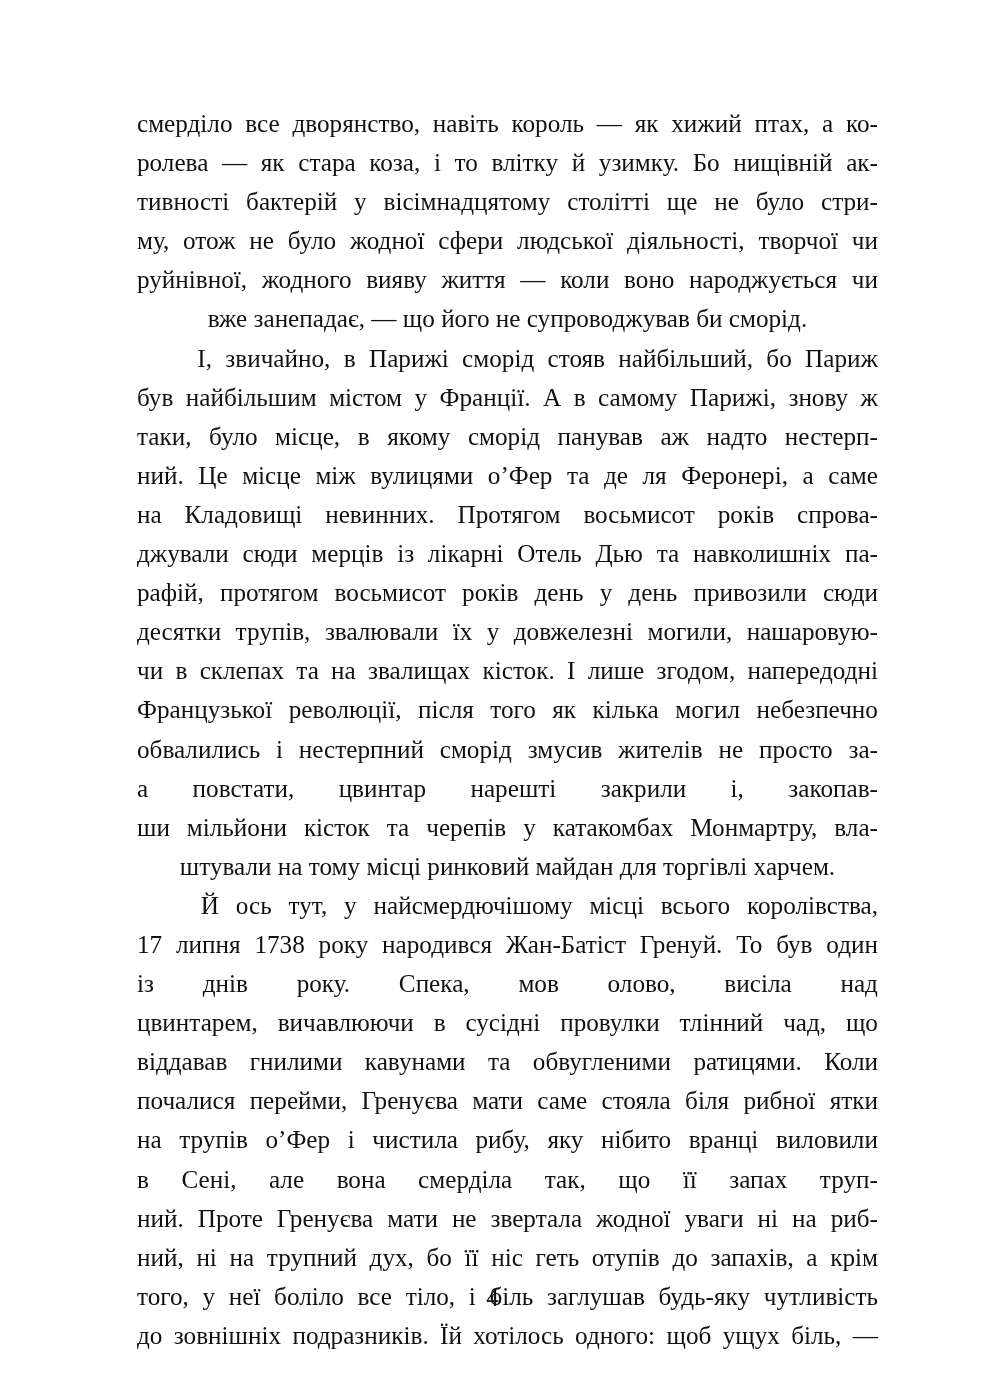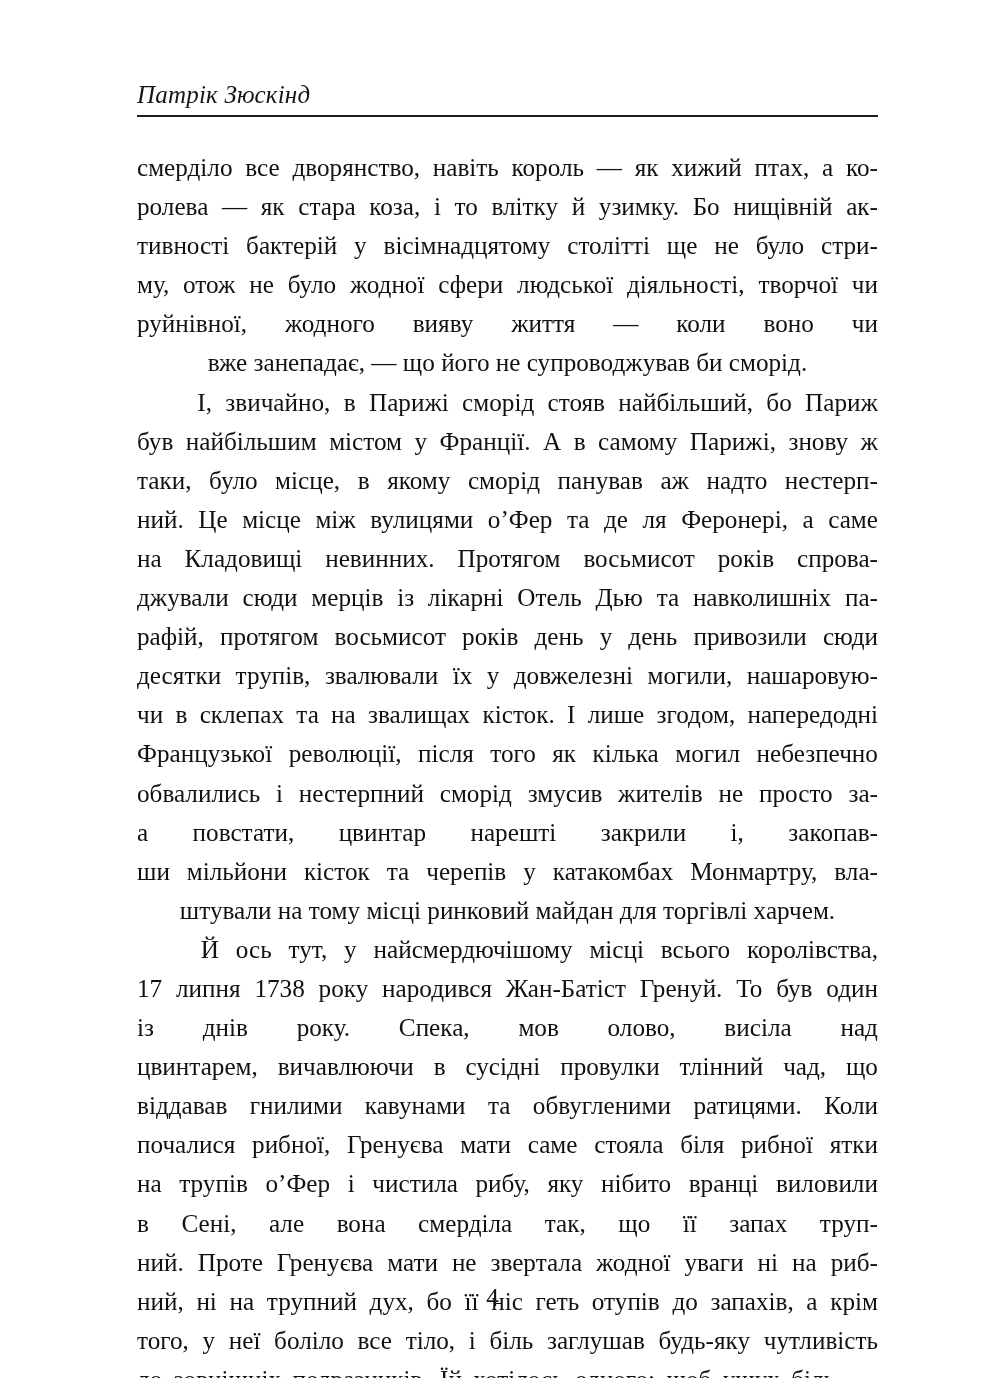--- a/index.html
+++ b/index.html
@@ -99,24 +99,20 @@
     color: #141414;
   }
 </style>
 </head>
 <body>
 
 <div class="page">
 
   <div class="content-frame">
 
-    <div class="running-head">
-      <div class="running-head-text">Патрік Зюскінд</div>
-      <div class="head-rule"></div>
-    </div>
 
     <div class="body-text" id="body-text">
         <p class="para">
           <span class="tline just">
             <span>смерділо</span>
             <span>все</span>
             <span>дворянство,</span>
             <span>навіть</span>
             <span>король</span>
             <span>—</span>
@@ -165,20 +161,21 @@
             <span>чи</span>
           </span>
           <span class="tline just">
             <span>руйнівної,</span>
             <span>жодного</span>
             <span>вияву</span>
             <span>життя</span>
             <span>—</span>
             <span>коли</span>
             <span>воно</span>
+            <span>народжується</span>
             <span>чи</span>
           </span>
           <span class="tline last">вже занепадає, — що його не супроводжував би сморід.</span>
         </p>
         <p class="para">
           <span class="tline just">
             <span class="indent-box"></span>
             <span>І,</span>
             <span>звичайно,</span>
             <span>в</span>
@@ -374,21 +371,21 @@
             <span>віддавав</span>
             <span>гнилими</span>
             <span>кавунами</span>
             <span>та</span>
             <span>обвугленими</span>
             <span>ратицями.</span>
             <span>Коли</span>
           </span>
           <span class="tline just">
             <span>почалися</span>
-            <span>рибної,</span>
+            <span>перейми,</span>
             <span>Гренуєва</span>
             <span>мати</span>
             <span>саме</span>
             <span>стояла</span>
             <span>біля</span>
             <span>рибної</span>
             <span>ятки</span>
           </span>
           <span class="tline just">
             <span>на</span>

